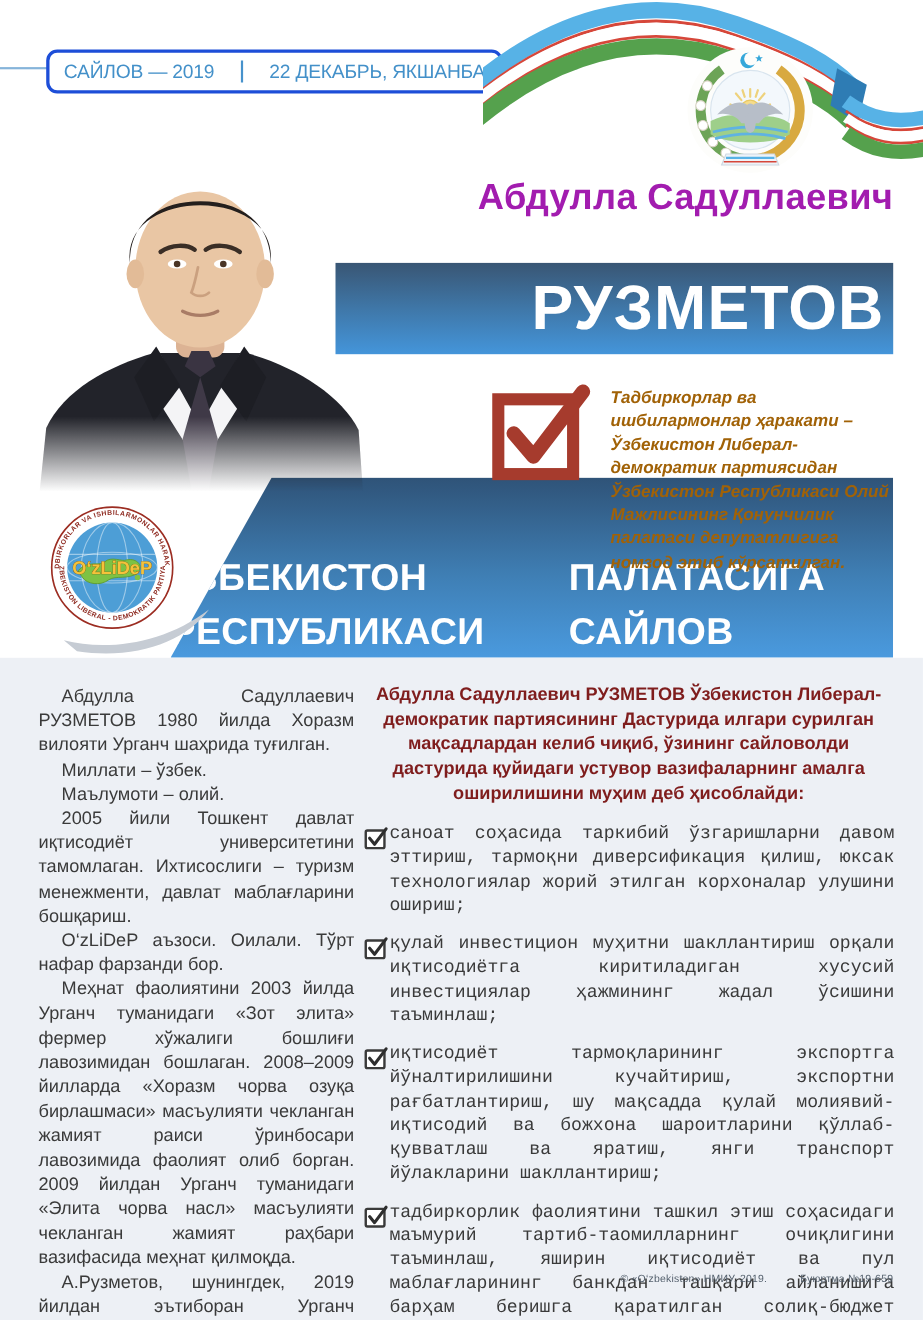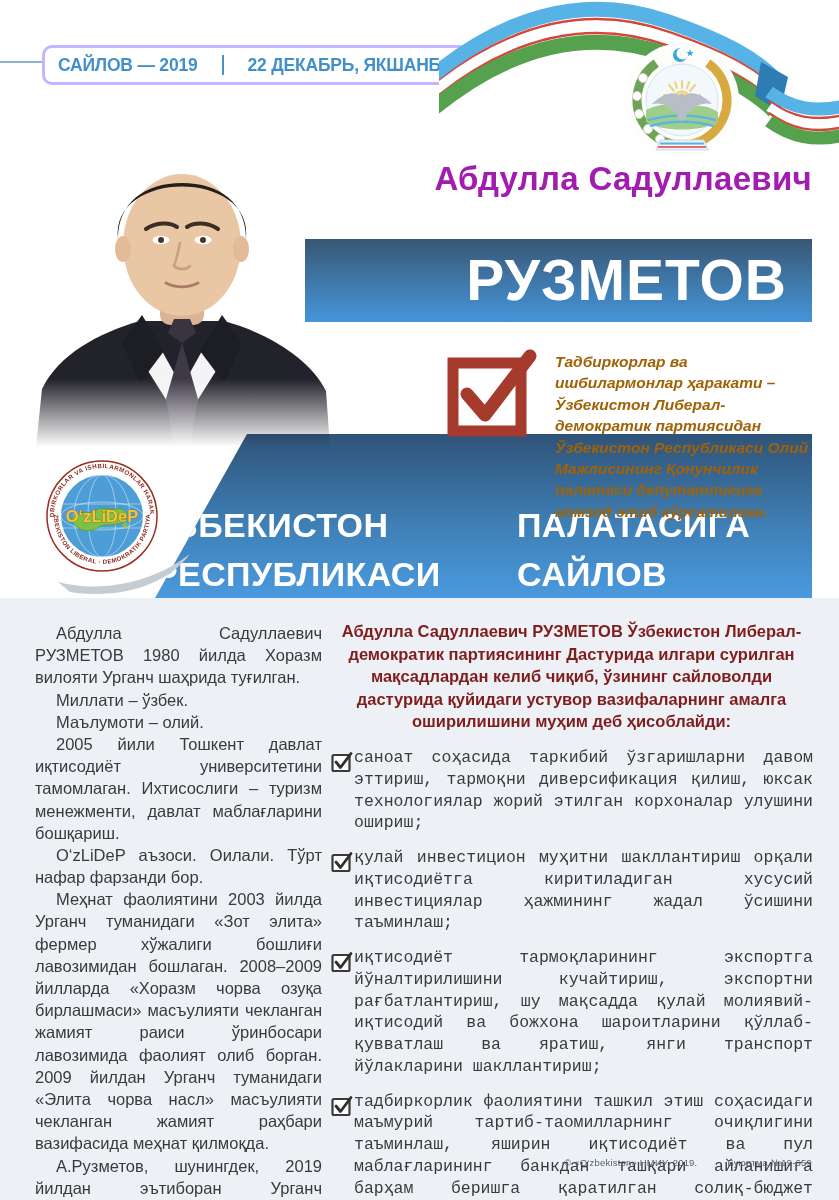--- a/index.html
+++ b/index.html
@@ -1,35 +1,35 @@
 <!DOCTYPE html>
 <html><head>
 <meta charset="utf-8">
 <style>
   html,body{margin:0;padding:0;background:#ffffff;}
   #page{position:relative;width:839px;height:1200px;background:#ffffff;overflow:hidden;
         font-family:"Liberation Sans","DejaVu Sans",sans-serif;}
 
   .top-line{position:absolute;left:0;top:61px;width:525px;height:2px;background:#86b4da;z-index:1;}
 
-  .badge{position:absolute;left:42px;top:45px;height:34px;border:3px solid #c4b5fd;border-radius:10px;
+  .badge{position:absolute;left:42px;top:45px;height:34px;border:3px solid #1d4ed8;border-radius:10px;
          background:#fff;display:inline-flex;align-items:center;gap:24px;padding:0 13px;z-index:2;
-         color:#4390c9;font-weight:700;font-size:17.5px;white-space:nowrap;letter-spacing:-0.2px;}
+         color:#4390c9;font-weight:400;font-size:17.5px;white-space:nowrap;letter-spacing:-0.2px;}
   .badge .sep{width:2px;height:20px;background:#4792cc;}
 
   .flag-art{position:absolute;right:0;top:0;width:400px;height:180px;z-index:2;}
 
   .portrait{position:absolute;left:28px;top:137px;width:308px;height:310px;z-index:4;}
 
   .name-line{position:absolute;right:27px;top:160px;z-index:3;font-size:33px;font-weight:700;
              color:#a21caf;letter-spacing:0.3px;text-align:center;}
 
   .band{position:absolute;left:305px;top:239px;width:507px;height:83px;z-index:2;
         background:linear-gradient(180deg,#395674 0%,#3f77a8 50%,#4495da 100%);
-        display:flex;align-items:center;justify-content:flex-end;padding-right:25px;box-sizing:border-box;}
+        display:flex;align-items:center;justify-content:flex-end;padding-right:8px;box-sizing:border-box;}
   .band .surname{font-size:57px;font-weight:700;color:#ffffff;letter-spacing:1px;line-height:1;}
 
   .note{position:absolute;left:444px;top:347px;width:372px;display:flex;gap:16px;z-index:3;}
   .note svg{flex:none;}
   .note-text{font-style:italic;font-weight:700;font-size:15.5px;line-height:1.38;color:#a16207;padding-top:4px;}
 
   .banner{position:absolute;left:155px;top:434px;width:657px;height:164px;z-index:2;
           background:linear-gradient(180deg,#2f5378 0%,#3f7fb5 55%,#4a9ade 100%);
           clip-path:polygon(92px 0,100% 0,100% 100%,0 100%);
           display:flex;flex-direction:row;justify-content:center;align-items:flex-end;

